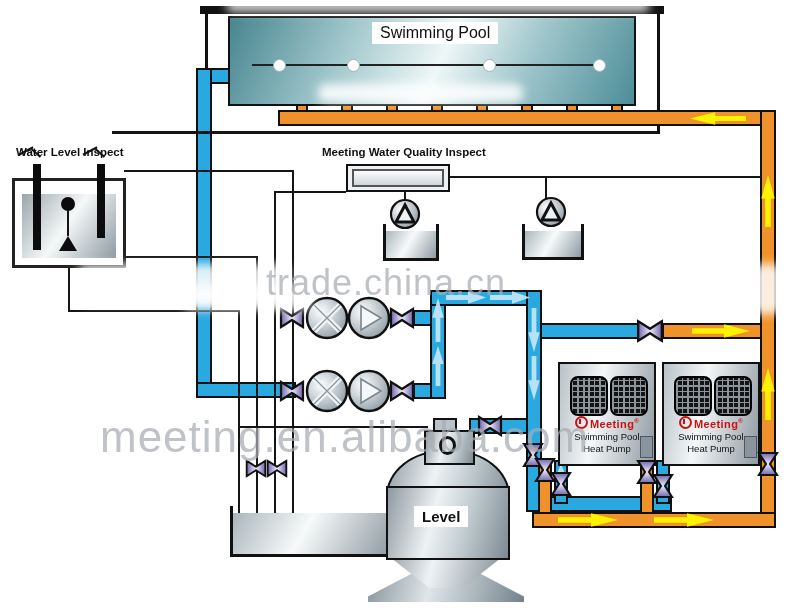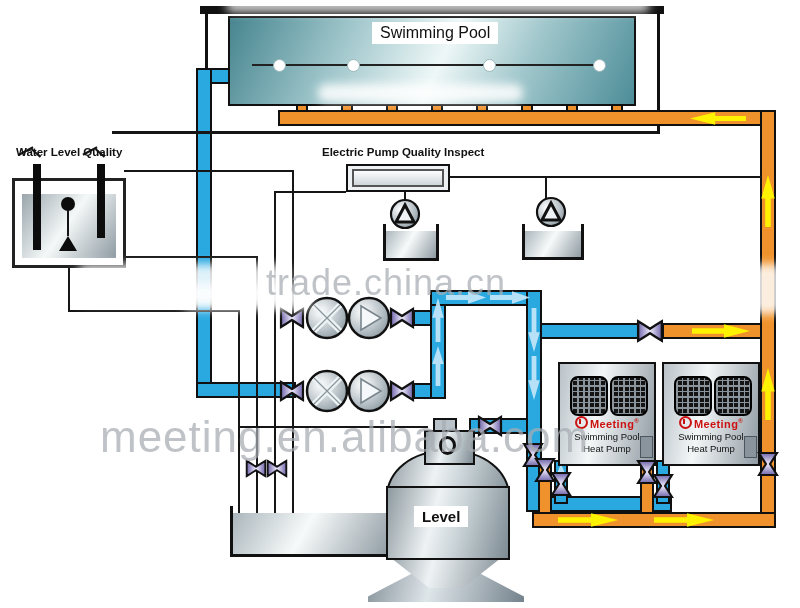--- a/index.html
+++ b/index.html
@@ -250,34 +250,34 @@
   <div class="pump" style="left:305px;top:369px"><svg viewBox="0 0 44 44">
         <circle cx="22" cy="22" r="20" fill="url(#pgrad)" stroke="#111" stroke-width="2.5"></circle>
         <path d="M9 9 L35 35 M35 9 L9 35" stroke="#eef3f5" stroke-width="6"></path>
         <path d="M9 9 L35 35 M35 9 L9 35" stroke="#8a949c" stroke-width="1.2"></path>
       </svg></div>
   <div class="pump" style="left:347px;top:369px"><svg viewBox="0 0 44 44">
         <circle cx="22" cy="22" r="20" fill="url(#pgrad)" stroke="#111" stroke-width="2.5"></circle>
         <path d="M14 10 L34 22 L14 34 Z" fill="#f4f8fa" stroke="#79858d" stroke-width="1.6"></path>
       </svg></div>
 
-  <div class="lbl" style="left:16px;top:146px;font-size:11.5px;font-weight:bold;">Water Level Quality</div>
+  <div class="lbl" style="left:16px;top:146px;font-size:11.5px;font-weight:bold;">Water Level Inspect</div>
   <div class="abs" id="wli-box" style="left:12px;top:178px;width:114px;height:90px"></div>
   <div class="abs" id="wli-liquid" style="left:22px;top:194px;width:94px;height:64px"></div>
   <div class="probe" style="left:33px;top:164px;width:8px;height:86px"></div>
   <div class="probe" style="left:97px;top:164px;width:8px;height:74px"></div>
   <div class="wire" style="left:18px;top:150px;width:16px;height:2px;transform:rotate(-28deg);z-index:43"></div>
   <div class="wire" style="left:30px;top:152px;width:12px;height:2px;transform:rotate(42deg);z-index:43"></div>
   <div class="wire" style="left:82px;top:150px;width:16px;height:2px;transform:rotate(-28deg);z-index:43"></div>
   <div class="wire" style="left:94px;top:152px;width:12px;height:2px;transform:rotate(42deg);z-index:43"></div>
   <div class="abs" style="left:61px;top:197px;width:14px;height:14px;border-radius:50%;background:#0c0c0c;z-index:43"></div>
   <div class="wire" style="left:67px;top:210px;width:2px;height:26px;z-index:43"></div>
   <div class="abs" style="left:59px;top:236px;width:0;height:0;border-left:9px solid transparent;border-right:9px solid transparent;border-bottom:15px solid #0c0c0c;z-index:43"></div>
 
-  <div class="lbl" style="left:322px;top:146px;font-size:11.5px;font-weight:bold;">Electric Pump Quality Inspect</div>
+  <div class="lbl" style="left:322px;top:146px;font-size:11.5px;font-weight:bold;">Meeting Water Quality Inspect</div>
   <div class="abs" id="inst" style="left:346px;top:164px;width:104px;height:28px">
       <div class="inner"></div>
     </div>
 
   <div class="opentank" style="left:383px;top:224px;width:50px;height:34px">
       <div class="liquid"></div>
     </div>
   <div class="opentank" style="left:522px;top:224px;width:56px;height:33px">
       <div class="liquid"></div>
     </div>

